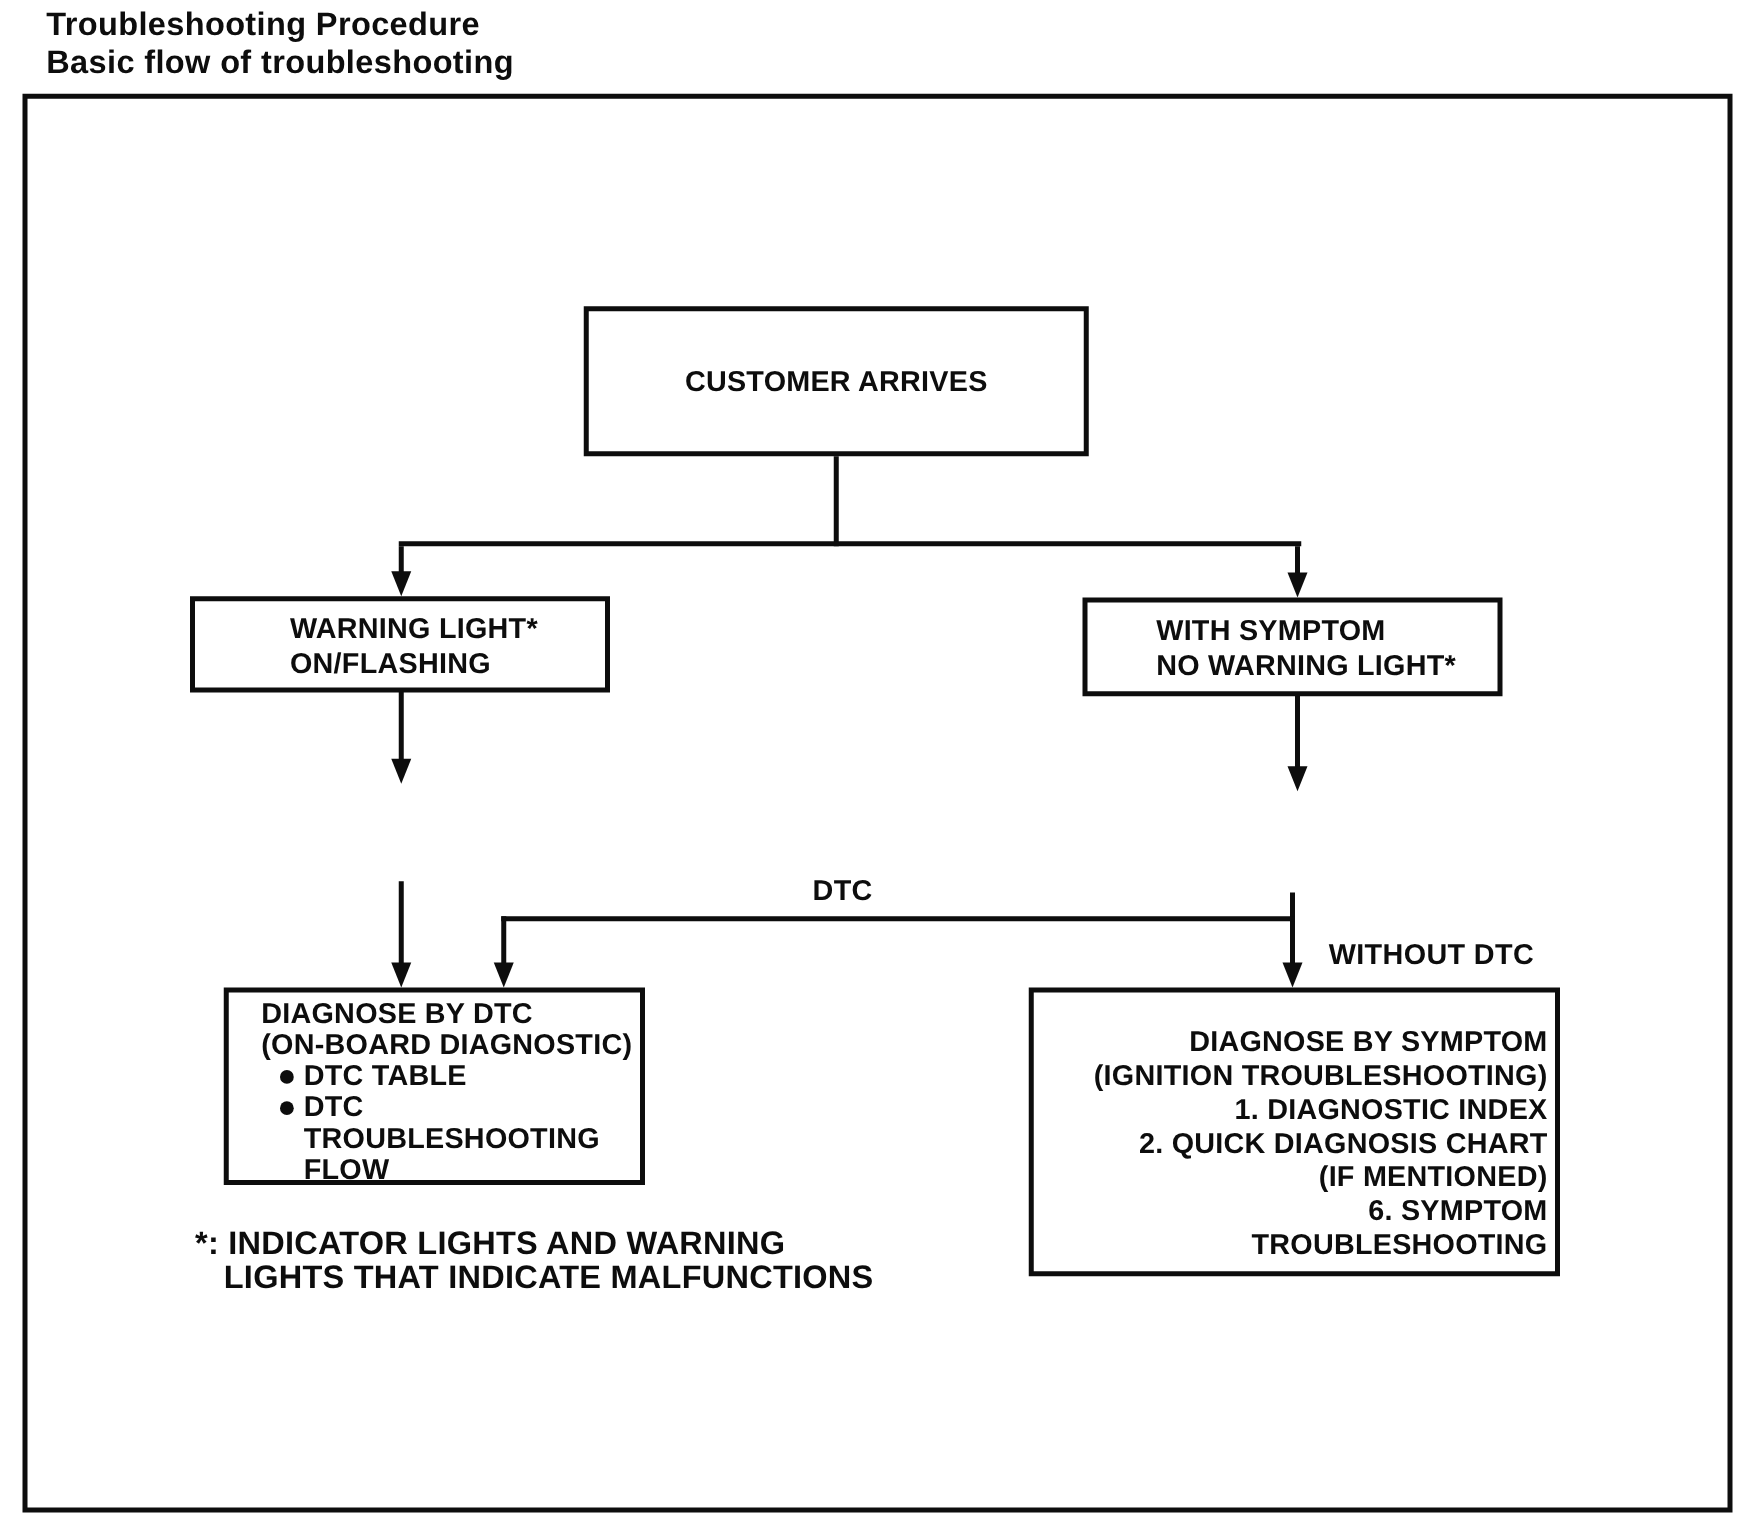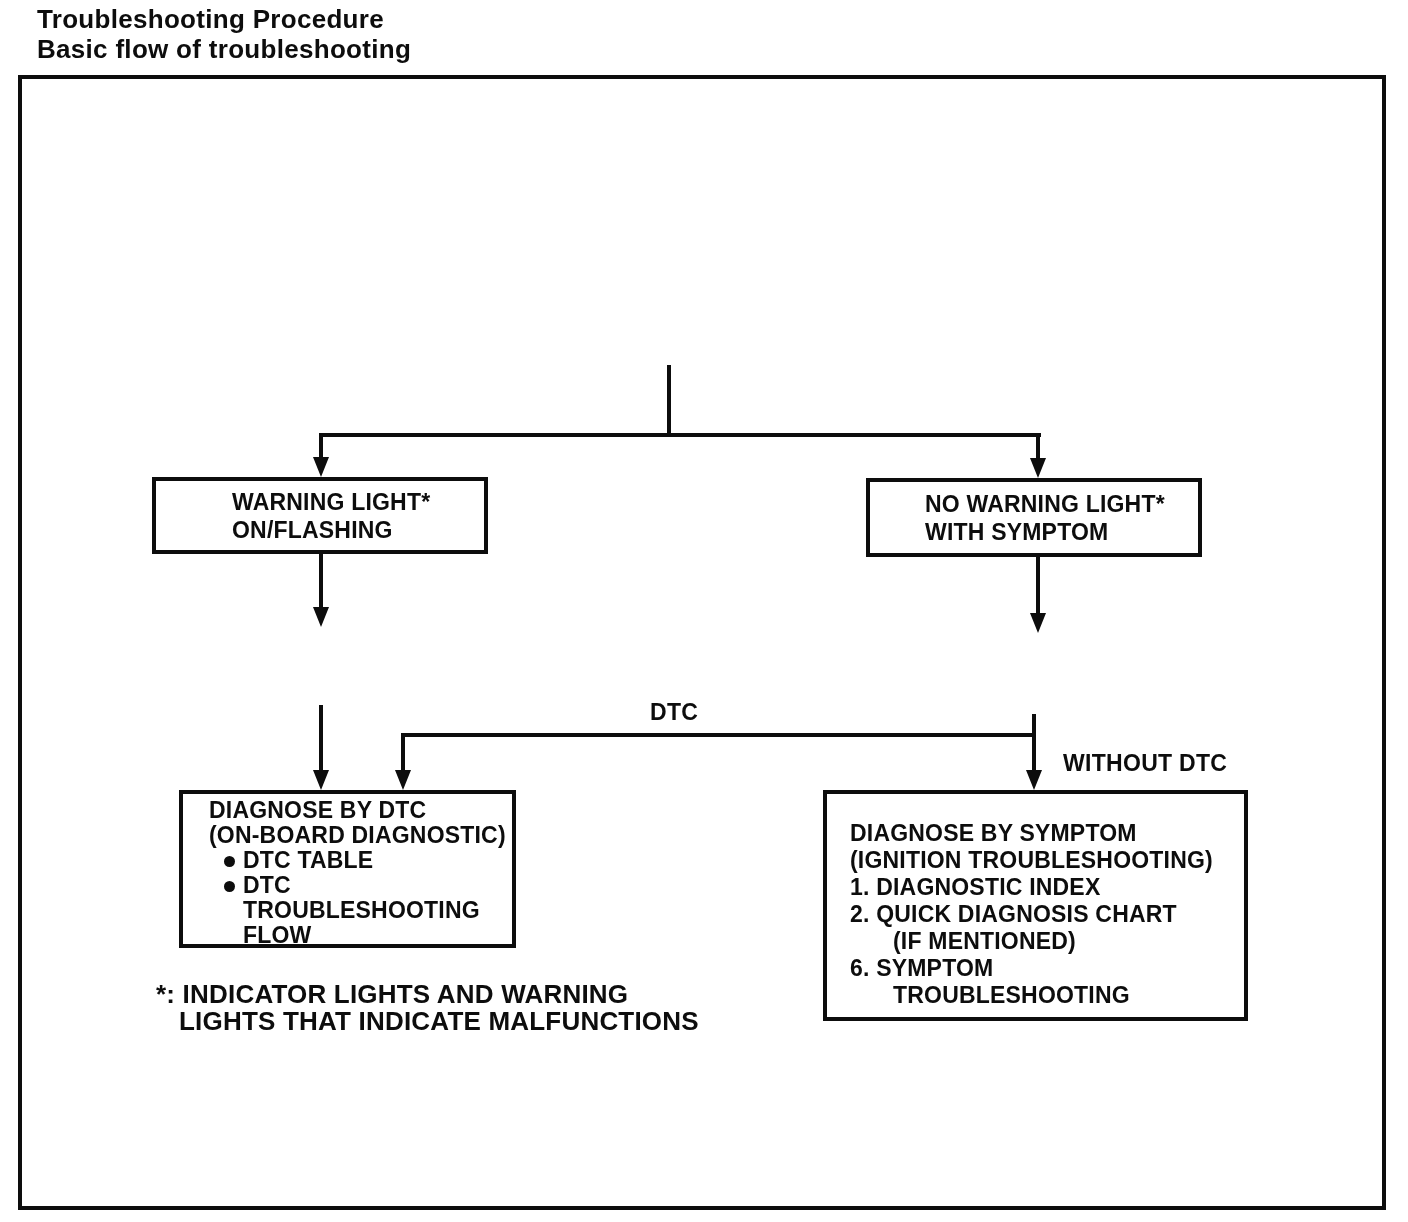--- a/index.html
+++ b/index.html
@@ -20,21 +20,21 @@
     position:absolute; border:4px solid #0d0d0d; background:#ffffff;
     font-size:23px; font-weight:bold; line-height:27px; letter-spacing:.2px;
     display:flex; flex-direction:column; justify-content:center;
   }
   #box-customer   { left:467px; top:245px; width:404px; height:120px; align-items:center; }
   #box-warning    { left:152px; top:477px; width:336px; height:77px;  padding-left:76px; line-height:28px; }
   #box-nowarning  { left:866px; top:478px; width:336px; height:79px;  padding-left:55px; line-height:28px; }
   #box-checkprio  { left:152px; top:627px; width:335px; height:79px;  padding-left:77px; line-height:28px; }
   #box-checkdtc   { left:823px; top:633px; width:425px; height:82px;  padding:2px 8px 0 33px; line-height:24px; justify-content:flex-start; }
   #box-diagdtc    { left:150px; top:790px; width:337px; height:158px; padding:4px 6px 0 26px; line-height:25px; justify-content:flex-start;margin-left:29px; }
-  #box-diagsym    { left:823px; top:790px; width:425px; height:231px; padding:26px 6px 0 23px; line-height:27px; justify-content:flex-start; }
+  #box-diagsym    { left:823px; top:790px; width:425px; height:231px; padding:26px 6px 0 38px; line-height:27px; justify-content:flex-start;align-items:flex-end; }
 
   .brow { display:flex; align-items:flex-start; }
   .bdot { flex:0 0 auto; width:11px; height:11px; border-radius:50%; background:#0d0d0d; }
   #box-checkdtc .bdot { margin:7px 12px 0 0; }
   #box-diagdtc  .brow { margin-left:15px; }
   #box-diagdtc  .bdot { margin:8px 8px 0 0; }
   .indent { margin-left:43px; }
 
   .vline, .hline { position:absolute; background:#0d0d0d; }
   .vline { width:4px; }
@@ -57,29 +57,32 @@
 
 <div class="page">
 
   <div class="doc-title">
     <div>Troubleshooting Procedure</div>
     <div>Basic flow of troubleshooting</div>
   </div>
 
   <div class="frame"></div>
 
+  <div class="fbox" id="box-customer">
+    <div>CUSTOMER ARRIVES</div>
+  </div>
 
   <div class="fbox" id="box-warning">
     <div>WARNING LIGHT*</div>
     <div>ON/FLASHING</div>
   </div>
 
   <div class="fbox" id="box-nowarning">
+    <div>WITH SYMPTOM</div>
     <div>NO WARNING LIGHT*</div>
-    <div>WITH SYMPTOM</div>
   </div>
 
 
 
   <div class="fbox" id="box-diagdtc">
     <div>DIAGNOSE BY DTC</div>
     <div>(ON-BOARD DIAGNOSTIC)</div>
     <div class="brow">
       <span class="bdot"></span>
       <div>DTC TABLE</div>

